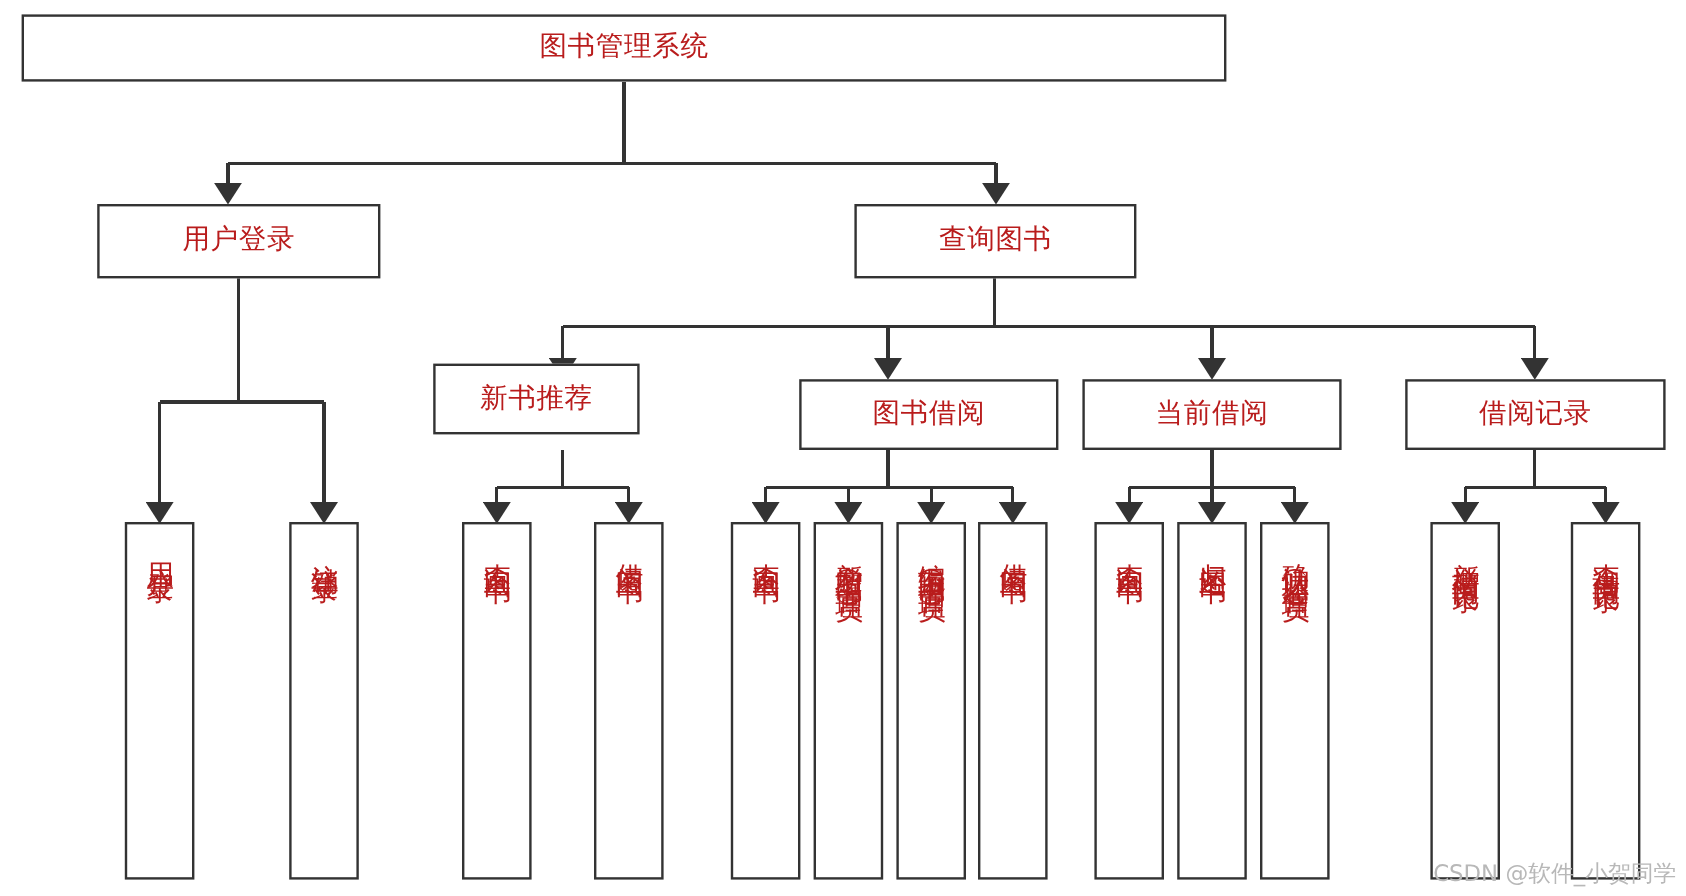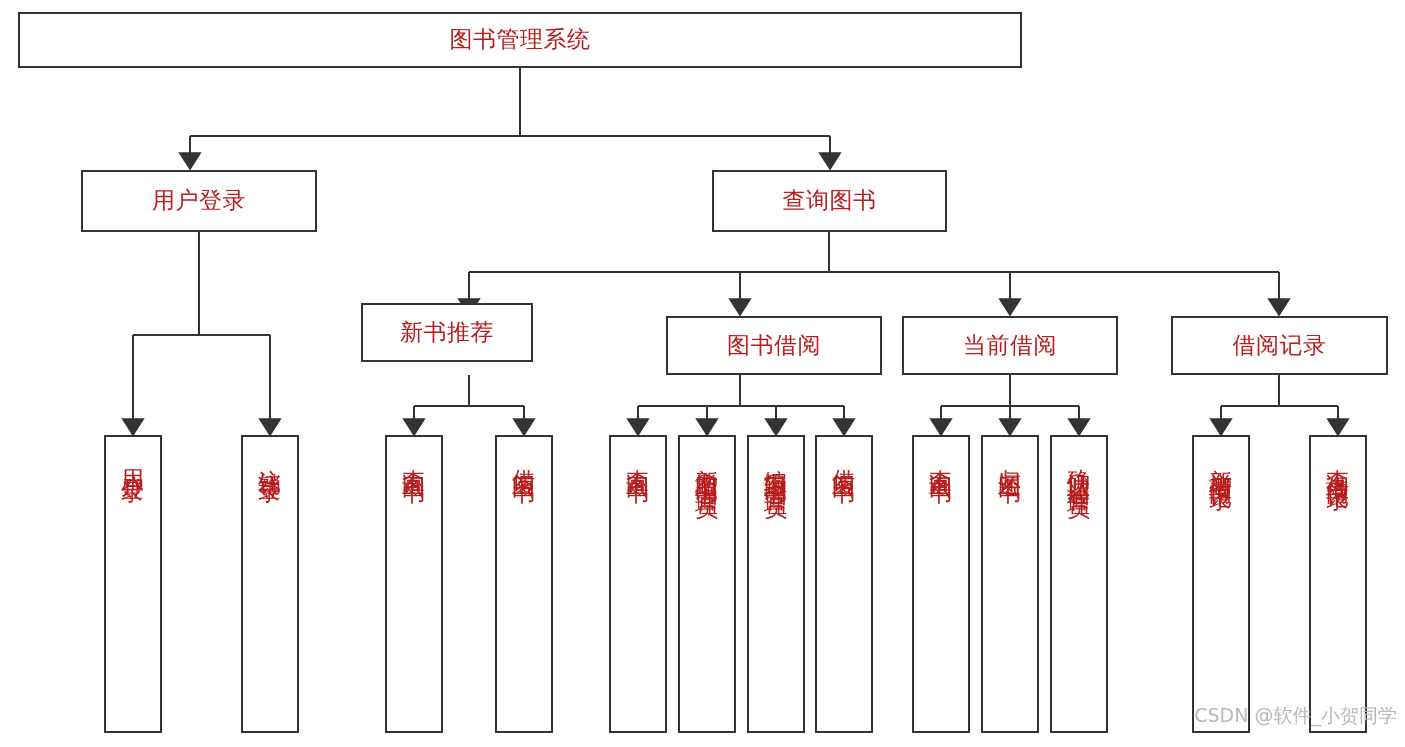--- a/index.html
+++ b/index.html
@@ -60,21 +60,21 @@
     writing-mode: vertical-rl;
     text-orientation: upright;
     font-size: 23px;
     line-height: 1.05;
     letter-spacing: 4px;
     white-space: nowrap;
   }
   #watermark {
     position: absolute;
     right: 8px;
-    bottom: 18px;
+    bottom: 6px;
     font-size: 19px;
     color: #b8b8b8;
     white-space: nowrap;
     user-select: none;
   }
 </style>
 </head>
 <body>
 
 <div id="diagram-root">

